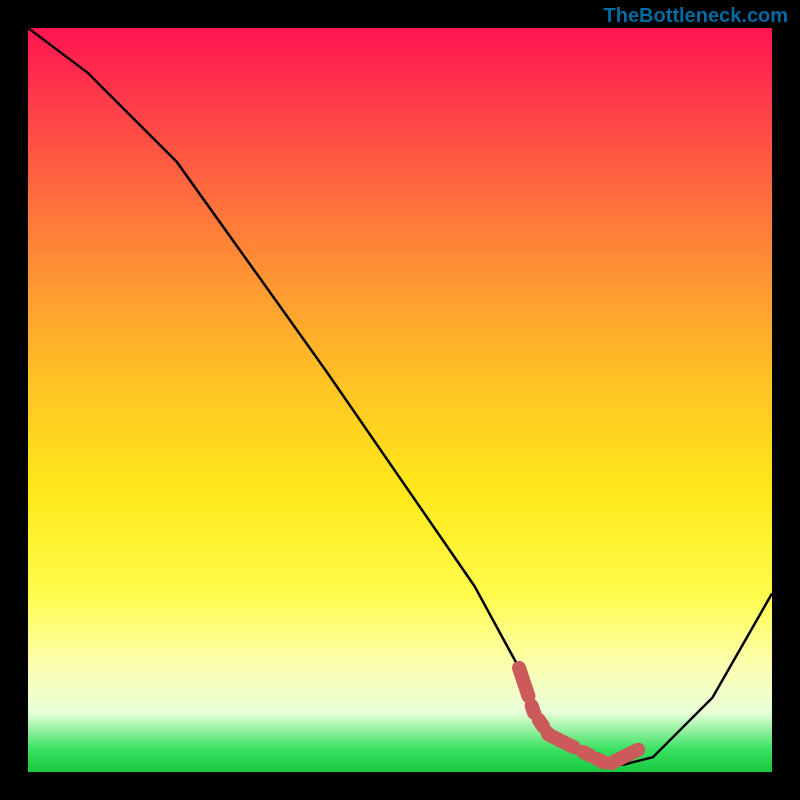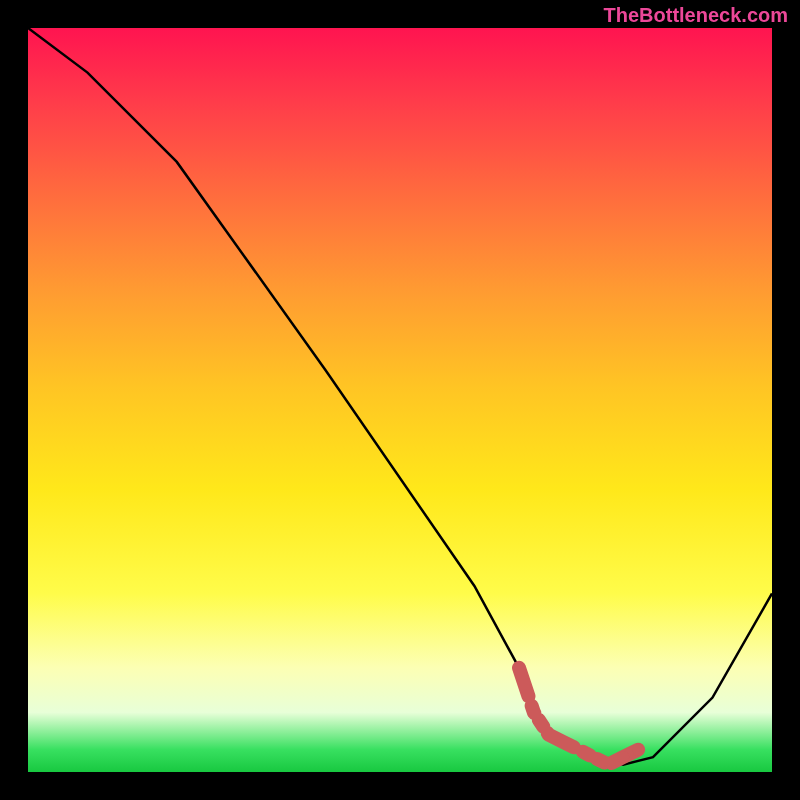--- a/index.html
+++ b/index.html
@@ -14,21 +14,21 @@
   .outer {
     width: 800px;
     height: 800px;
     background: #000;
     position: relative;
   }
   .watermark {
     position: absolute;
     top: 4px;
     right: 12px;
-    color: #ec4899;
+    color: #0369a1;
     font-size: 20px;
     font-weight: bold;
     z-index: 10;
   }
   .plot {
     position: absolute;
     left: 28px;
     top: 28px;
     width: 744px;
     height: 744px;

